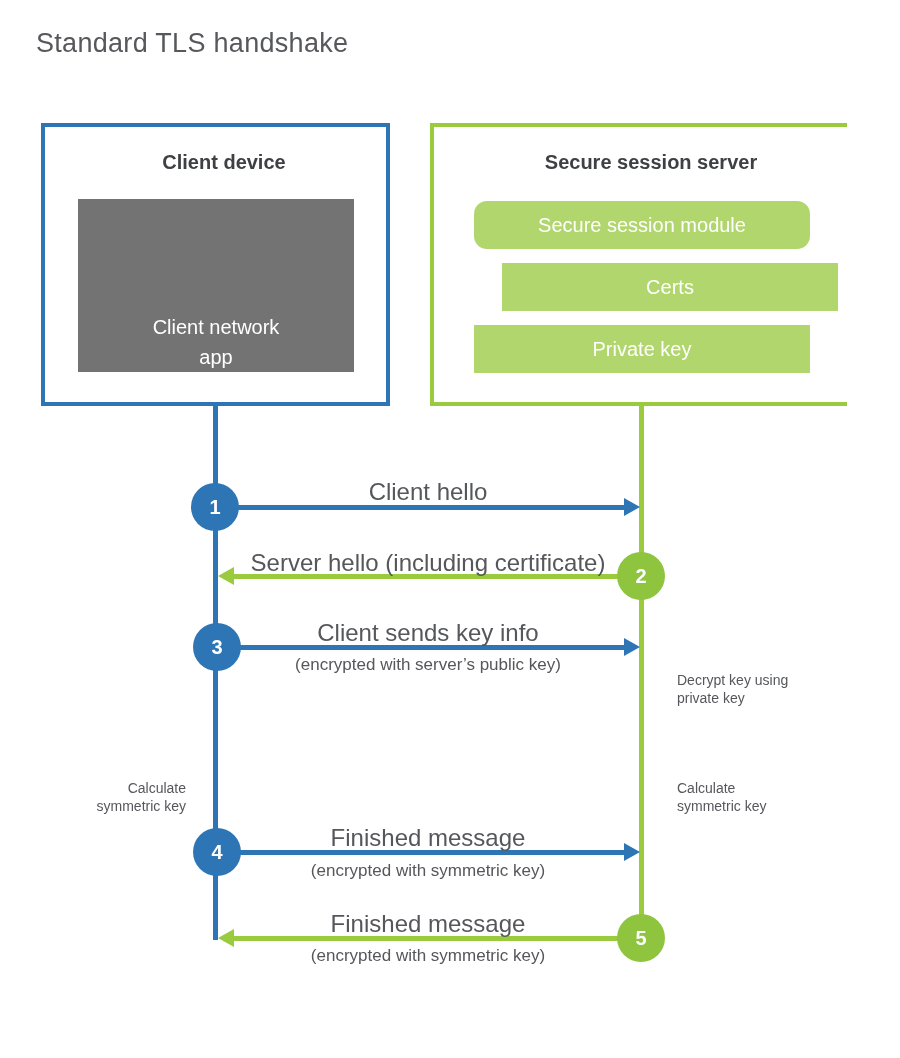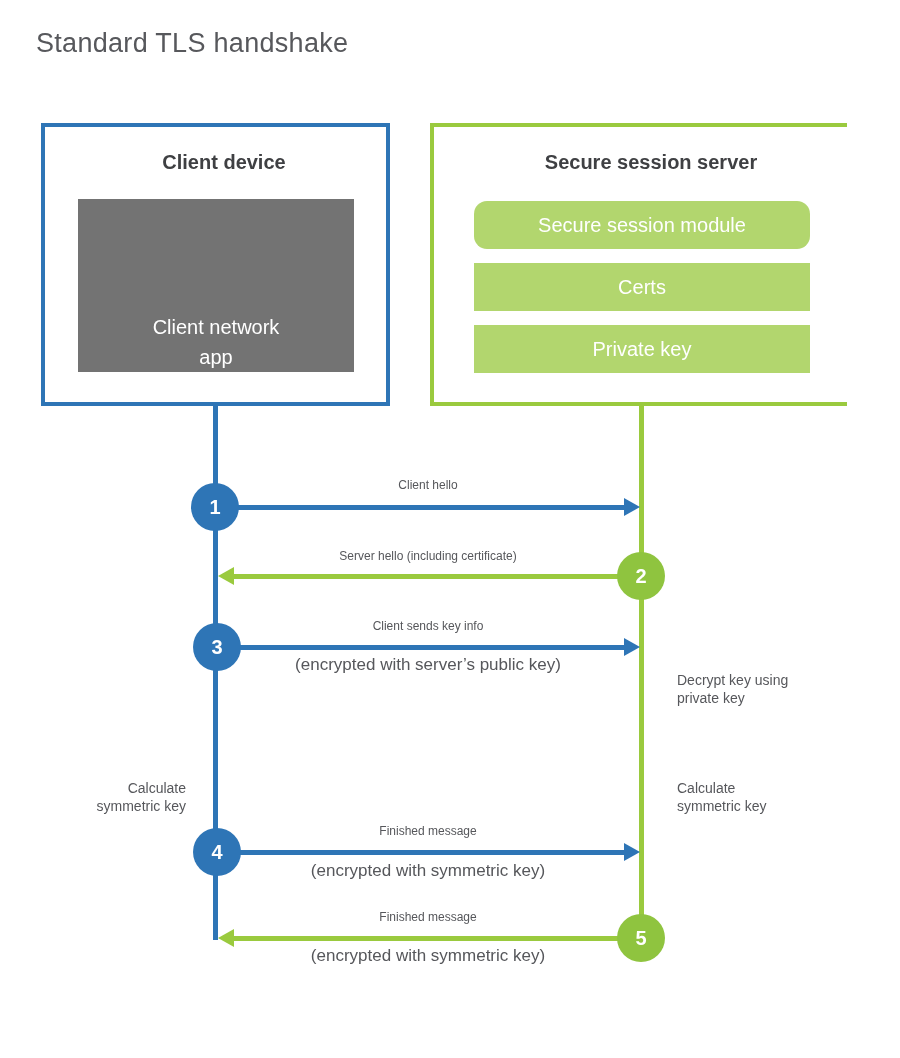--- a/index.html
+++ b/index.html
@@ -58,21 +58,21 @@
   .module-bar {
     position: absolute;
     left: 474px;
     width: 336px; height: 48px;
     background: #b2d66e;
     display: flex; align-items: center; justify-content: center;
     color: #ffffff;
     font-size: 20px;
   }
   .module-0 { top: 201px; border-radius: 13px; }
-  .module-1 { top: 263px; }
+  .module-1 { top: 263px; margin-left: 28px; }
   .module-2 { top: 325px; }
 
   
   .vline { position: absolute; width: 5px; }
   .vline.blue  { left: 213px; top: 403px; height: 537px; background: #2e75b6; }
   .vline.green { left: 639px; top: 403px; height: 535px; background: #9aca3e; }
 
   
   .hline { position: absolute; height: 5px; }
   .hline.blue  { background: #2e75b6; }
@@ -97,21 +97,21 @@
     font-weight: bold;
   }
   .step-circle.blue  { background: #2e75b6; }
   .step-circle.green { background: #8fc43f; }
 
   
   .msg-label {
     position: absolute;
     left: 218px; width: 420px;
     text-align: center;
-    font-size: 12px;
+    font-size: 24px;
     color: #56575b;
   }
   .msg-sublabel {
     position: absolute;
     left: 218px; width: 420px;
     text-align: center;
     font-size: 17px;
     color: #56575b;
   }
 

